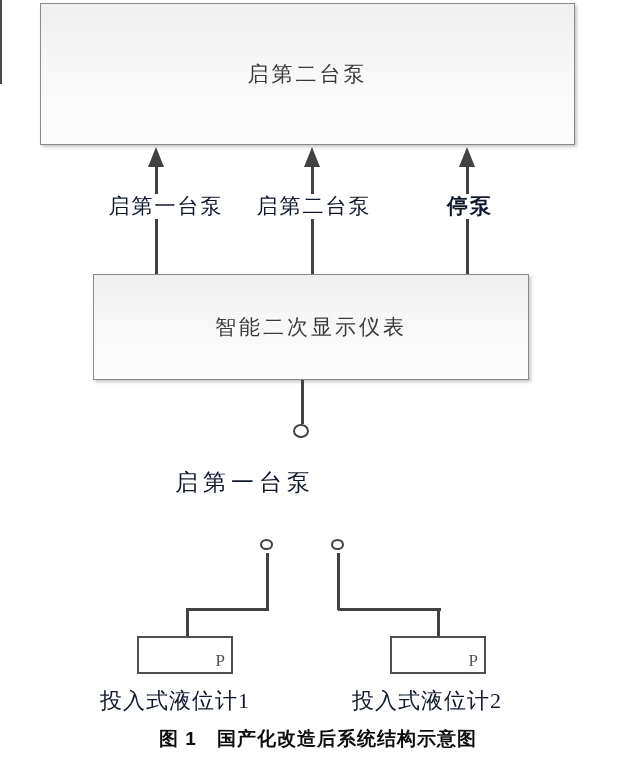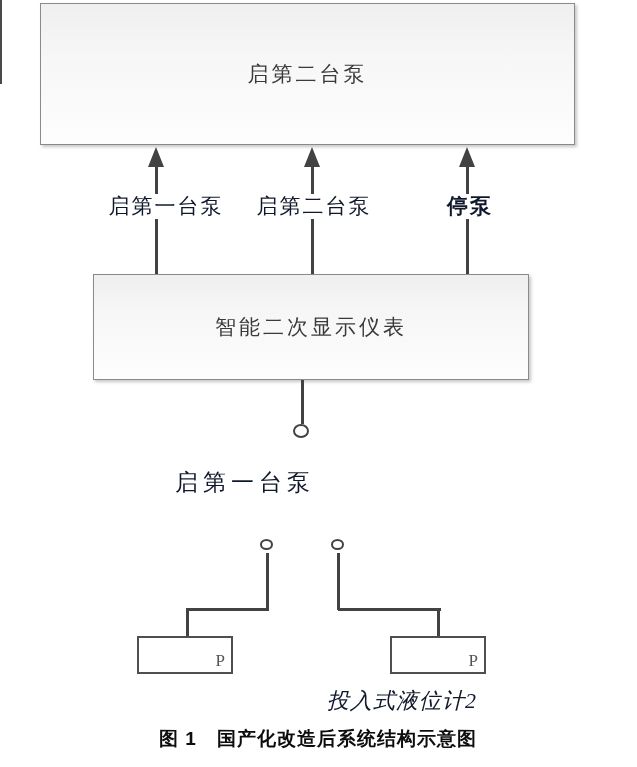--- a/index.html
+++ b/index.html
@@ -75,21 +75,21 @@
     white-space:nowrap;color:#0f172a;background:#fff;
     font-size:21px;letter-spacing:2px;line-height:25px;padding:0 2px;
   }
   .arrow-label{top:194px;}
   .al-1{left:166px;}
   .al-2{left:314px;}
   .al-3{left:470px;font-weight:bold;}
   .switch-label{left:245px;top:470px;font-size:23px;letter-spacing:5px;background:transparent;}
   .sensor-caption{top:688px;font-size:22px;letter-spacing:1px;background:transparent;}
   .sc-1{left:175px;}
-  .sc-2{left:402px;font-style:italic;}
+  .sc-2{left:427px;}
   .fig-caption{
     position:absolute;left:318px;top:726px;transform:translateX(-50%);
     white-space:nowrap;
     font-family:"Liberation Sans","DejaVu Sans",sans-serif;
     font-weight:700;font-size:19px;letter-spacing:1px;color:var(--caption);
     background:transparent;
   }
 </style>
 </head>
 <body>
@@ -132,17 +132,18 @@
   <div class="hline rc-h"></div>
   <div class="vline rc-v2"></div>
 
   <div class="sensor-box sensor-left">
     <span class="p-label">P</span>
   </div>
   <div class="sensor-box sensor-right">
     <span class="p-label">P</span>
   </div>
 
+  <span class="float-label sensor-caption sc-1">投入式液位计1</span>
   <span class="float-label sensor-caption sc-2">投入式液位计2</span>
 
   <div class="fig-caption">图 1　国产化改造后系统结构示意图</div>
 
 </div>
 
 </body></html>

